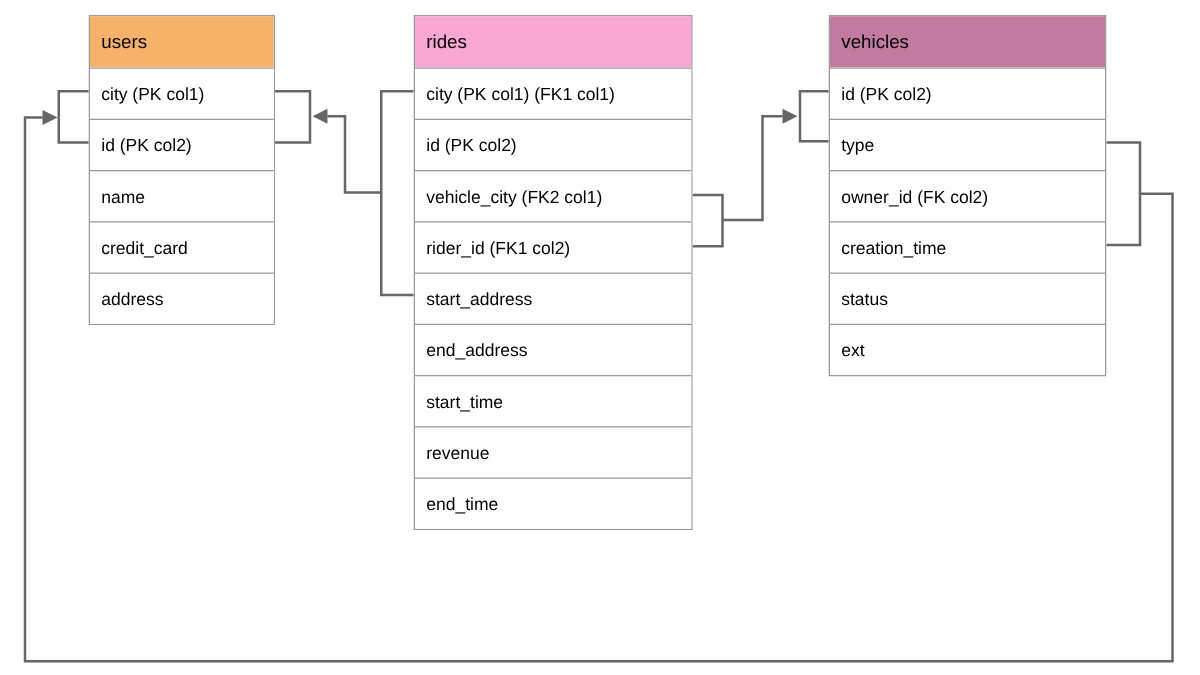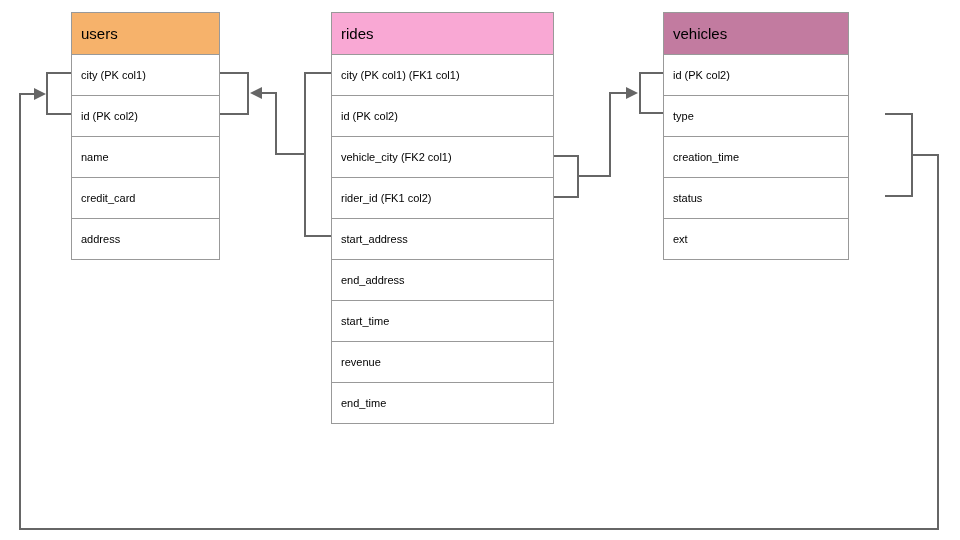--- a/index.html
+++ b/index.html
@@ -44,30 +44,30 @@
     line-height: 41px;
     padding-left: 9px;
     font-size: 15px;
     color: #000000;
     box-sizing: border-box;
   }
   .db-table .trow {
     height: 41px;
     line-height: 40px;
     padding-left: 9px;
-    font-size: 11px;
+    font-size: 14px;
     color: #000000;
     border-top: 1px solid var(--border-color, #999999);
     background: #ffffff;
     box-sizing: border-box;
     white-space: nowrap;
   }
   #table-users    { left: 71px;  top: 12px; width: 149px; }
   #table-rides    { left: 331px; top: 12px; width: 223px; }
-  #table-vehicles { left: 663px; top: 12px; width: 186px; }
+  #table-vehicles { left: 663px; top: 12px; width: 222px; }
 </style>
 </head>
 <body>
 
 <div id="canvas" style="--connector-color: #666666; --border-color: #999999; --bg: #ffffff;">
 
   <svg id="connector-layer" viewBox="0 0 960 540" xmlns="http://www.w3.org/2000/svg">
 
     <path d="M220,73 H248 V114 H220"></path>
     <path d="M331,73 H305 V236 H331"></path>
@@ -109,19 +109,20 @@
         <div class="trow">revenue</div>
         <div class="trow">end_time</div>
       </div>
   </div>
 
   <div class="db-table" id="table-vehicles">
     <div class="thead" style="background-color: rgb(194, 123, 160);">vehicles</div>
     <div>
         <div class="trow">id (PK col2)</div>
         <div class="trow">type</div>
+        <div class="trow">owner_id (FK col2)</div>
         <div class="trow">creation_time</div>
         <div class="trow">status</div>
         <div class="trow">ext</div>
       </div>
   </div>
 
 </div>
 
 </body></html>

